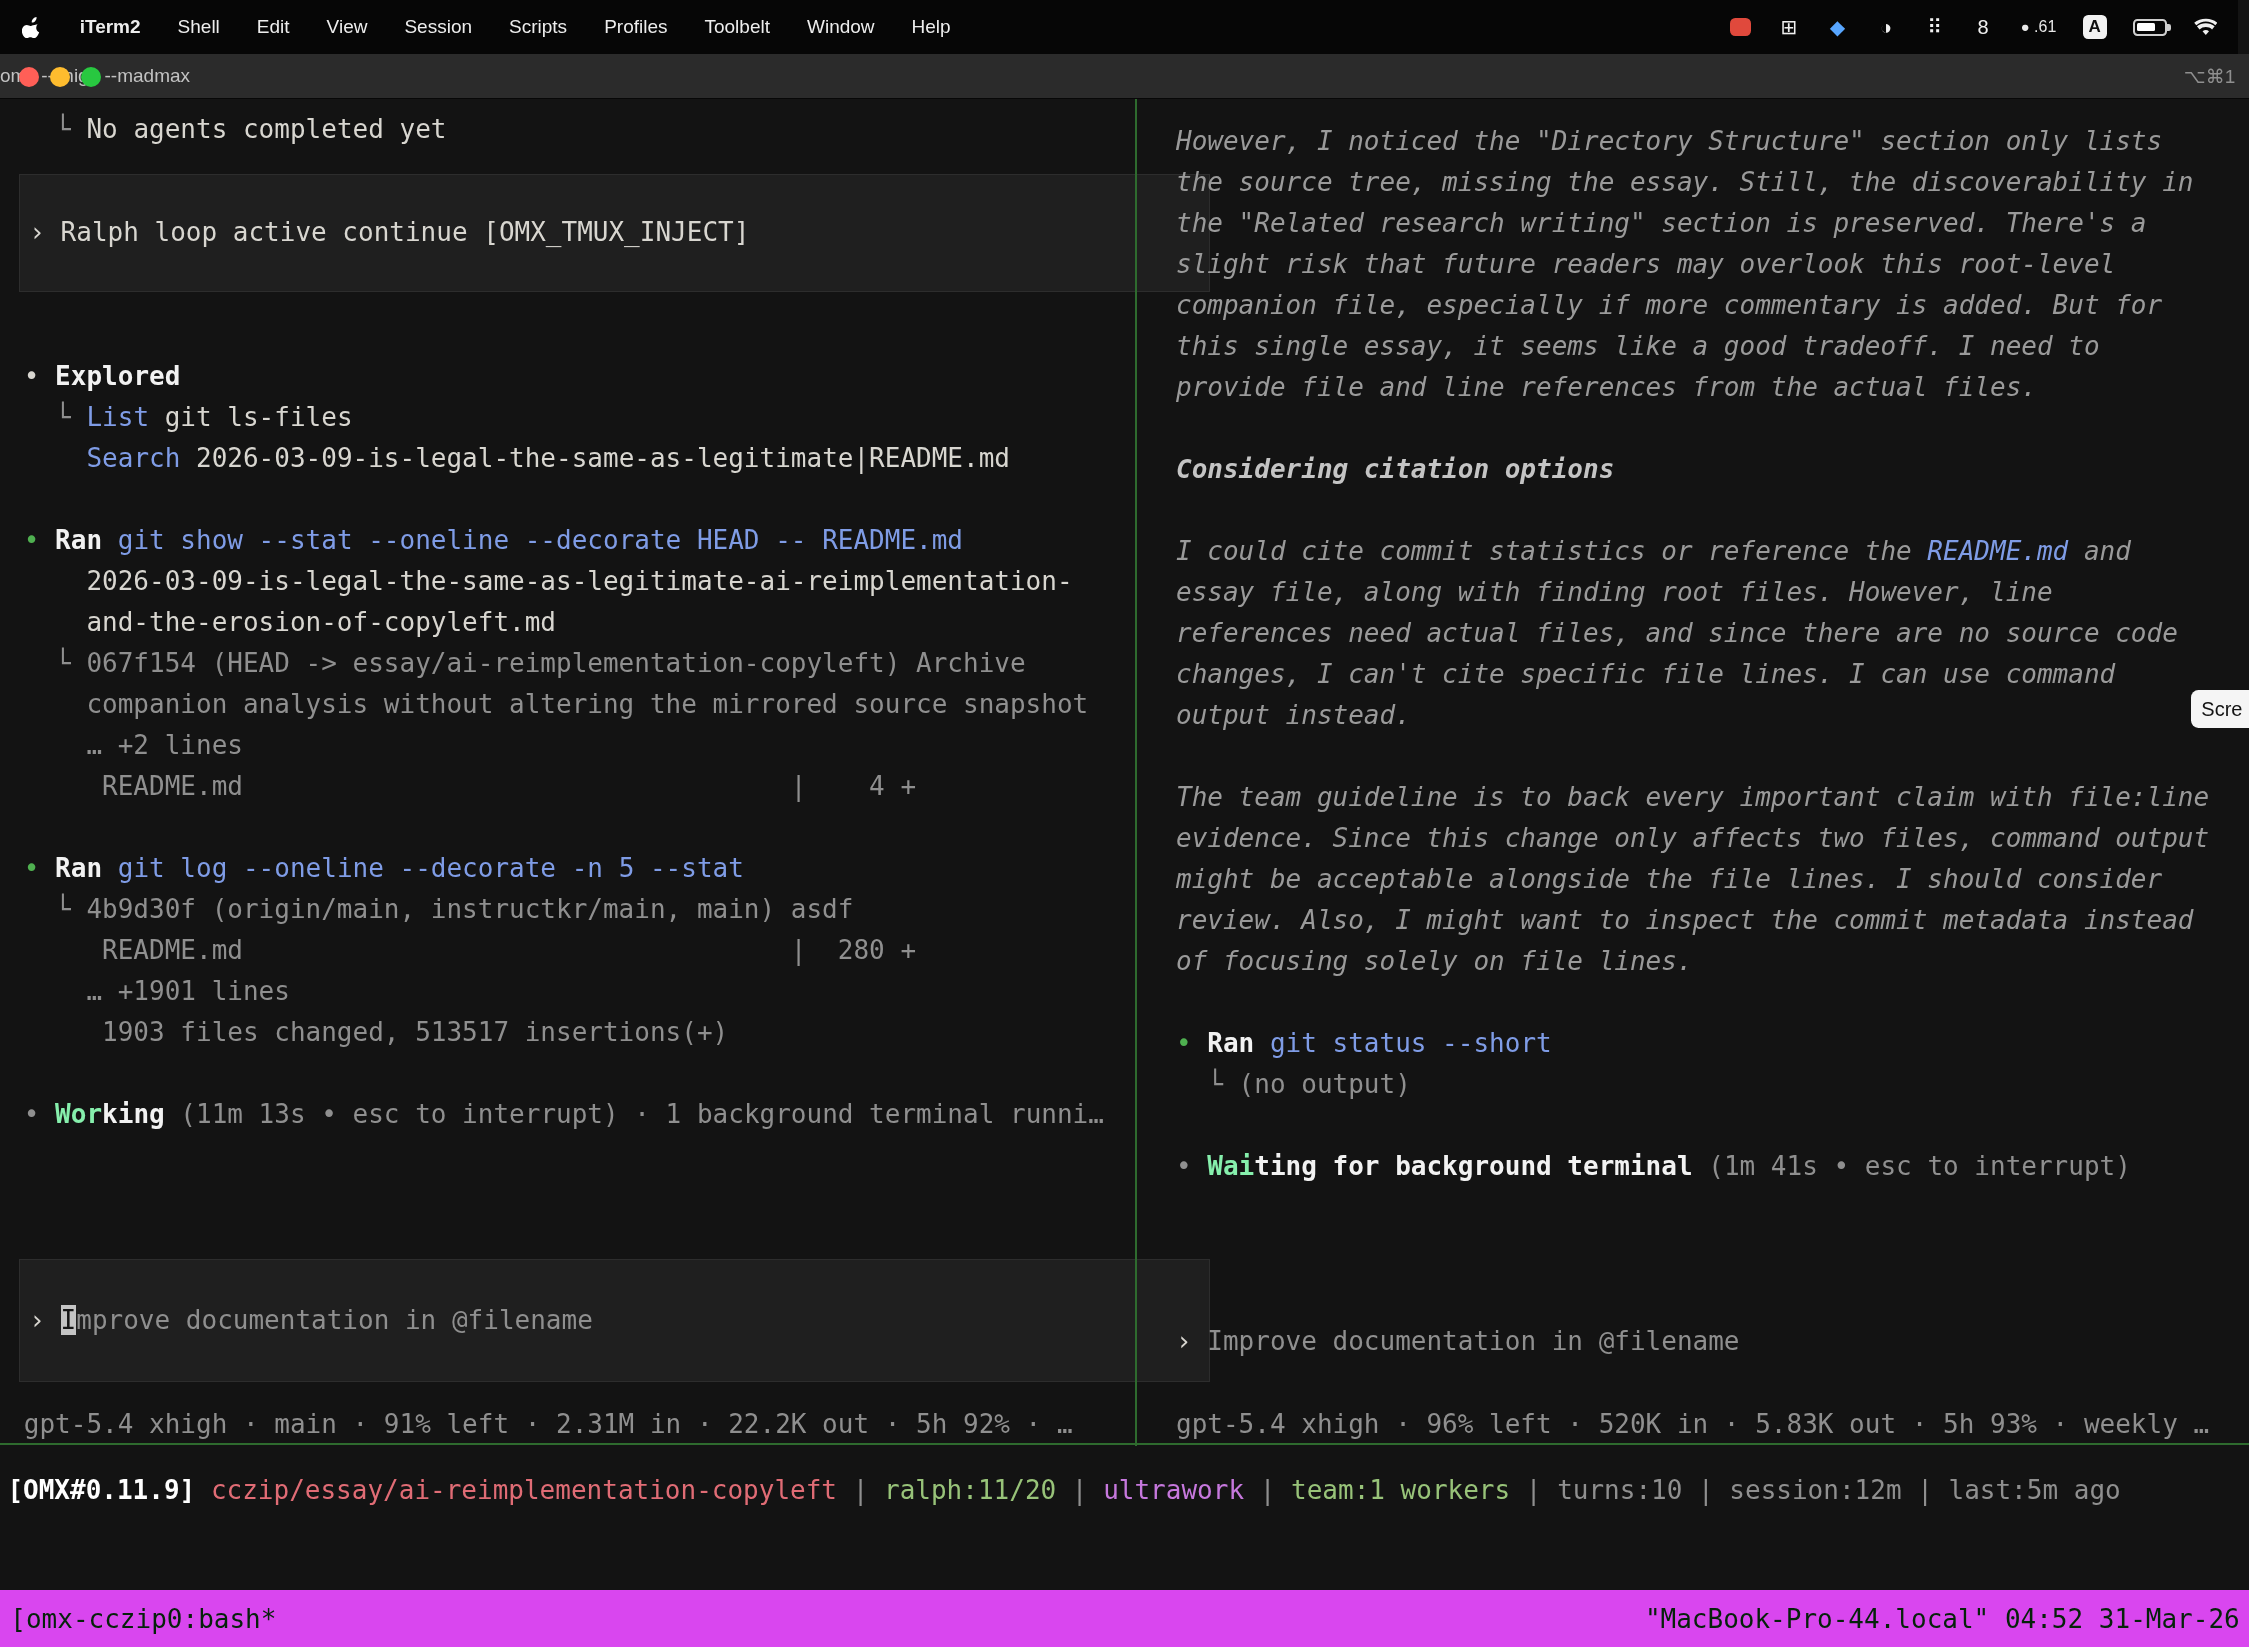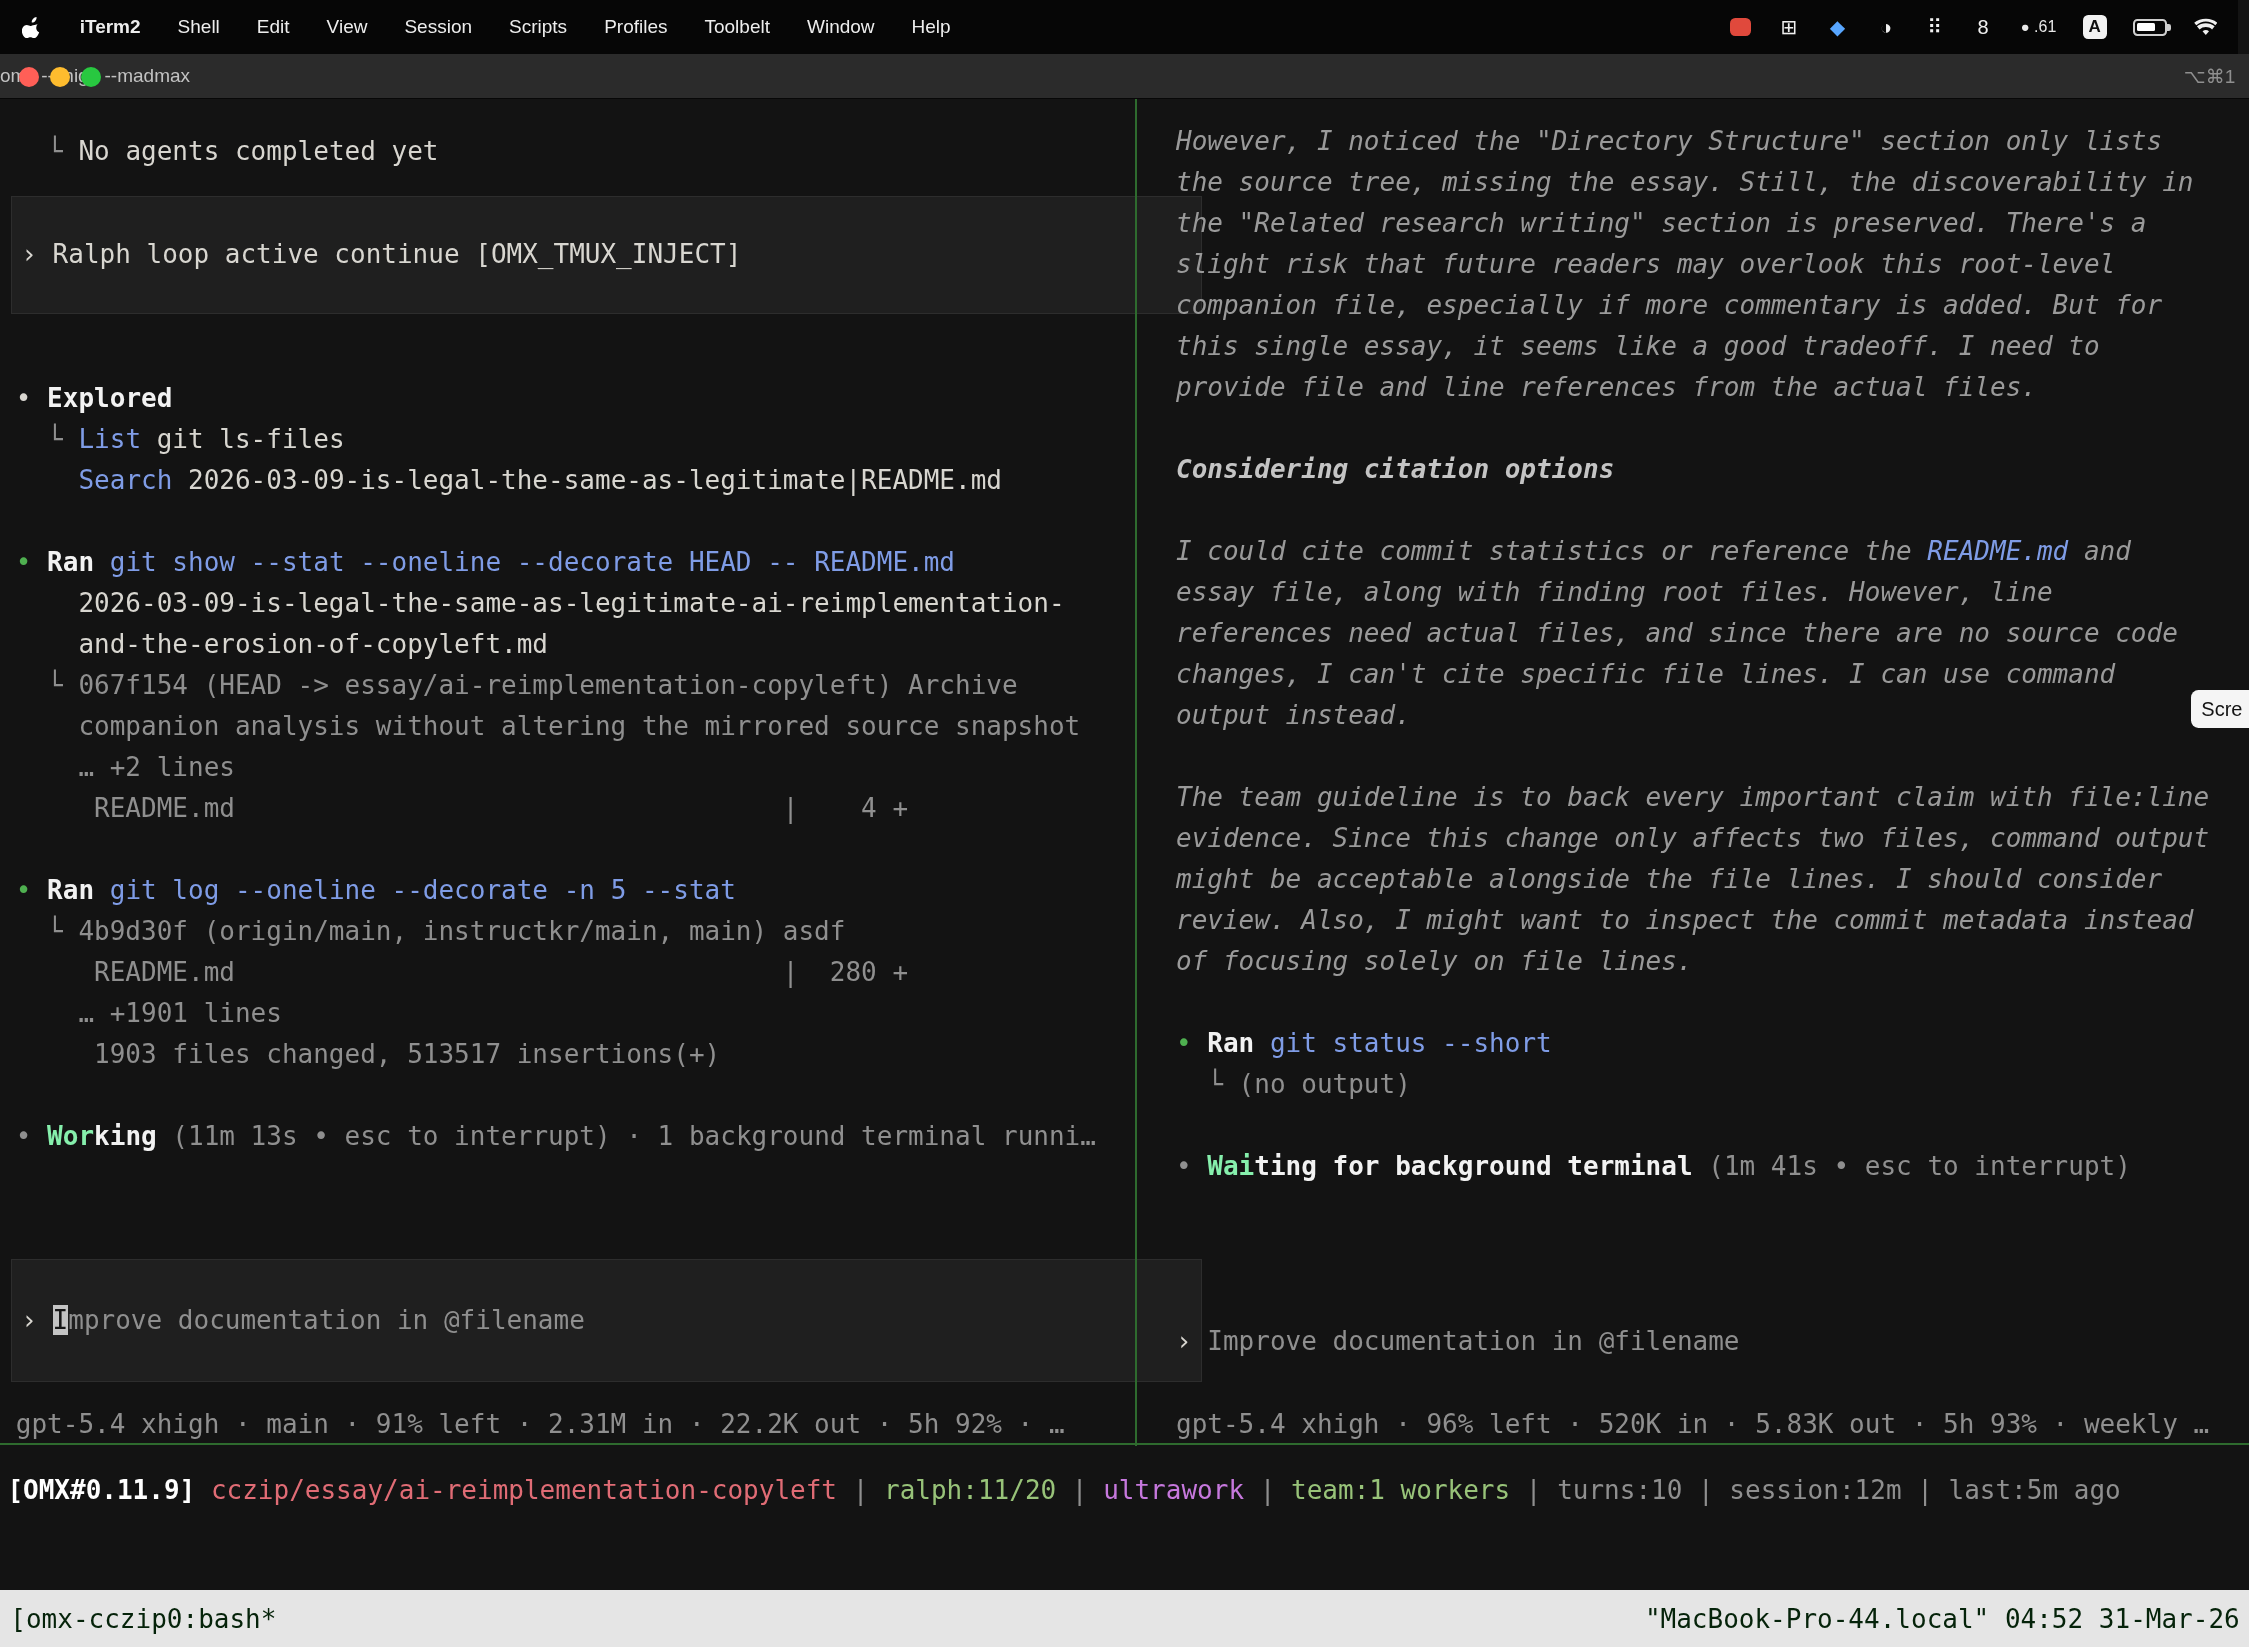--- a/index.html
+++ b/index.html
@@ -31,21 +31,21 @@
     display:flex;align-items:center;
     font-family:"Liberation Sans","DejaVu Sans",sans-serif;font-size:19px;color:#c2c2c2}
   .traffic{position:absolute;left:19px;top:12.5px;display:flex;gap:11px}
   .light{width:20px;height:20px;border-radius:50%}
   .light.red{background:#ff5f57}.light.yellow{background:#febc2e}.light.green{background:#28c840}
   .tb-shortcut{position:absolute;right:14.8px;color:#8f8f8f}
 
   
   .terminal{position:absolute;top:99px;left:0;width:2250px;height:1346px;background:#131313}
   .pane{position:absolute;top:0;height:100%;font-size:26px;line-height:41px;color:#d8d6d0}
-  .pane-left{left:4px;width:1205px;padding-top:32px}
+  .pane-left{left:12px;width:1205px;padding-top:10px}
   .pane-right{left:1138px;width:1112px;padding:22px 0 0 38px}
   .v-divider{position:absolute;left:1135px;top:0;width:2.2px;height:1347px;background:#2e6b2e}
   .h-divider{position:absolute;left:0;right:0;top:1443px;height:2.2px;background:#2e6b2e}
 
   .tline{white-space:pre;height:41px}
   .pane-left .lines{padding-left:11.8px}
   .banner{margin:23.6px 7.4px 0 7.4px;height:118px;background:#1f1f1f;border:0.7px solid #2d2d2d;
     display:flex;align-items:center}
   .banner .lines{padding-left:8.9px}
   .main-lines{margin-top:23.6px}
@@ -76,21 +76,21 @@
 
   
   .scre-tip{position:absolute;top:690px;right:0;width:59px;height:38px;background:#f5f5f5;color:#141414;
     border-radius:7.4px 0 0 7.4px;display:flex;align-items:center;padding-left:10.3px;
     font-family:"Liberation Sans","DejaVu Sans",sans-serif;font-size:20px}
 
   
   .omx-line{position:absolute;top:1470px;left:7.4px;right:0;height:41px;font-size:26px;line-height:41px}
 
   
-  .tmux-bar{position:absolute;left:0;right:0;bottom:0;height:58px;background:#e5e5e5;color:#05230a;
+  .tmux-bar{position:absolute;left:0;right:0;bottom:0;height:58px;background:#d946ef;color:#05230a;
     display:flex;align-items:center;justify-content:space-between;padding:0 10.3px;
     font-size:26px;white-space:pre}
 </style>
 </head>
 <body>
 
 <div class="screen">
 
   <div class="menu-bar">
     <div class="menu-left">

